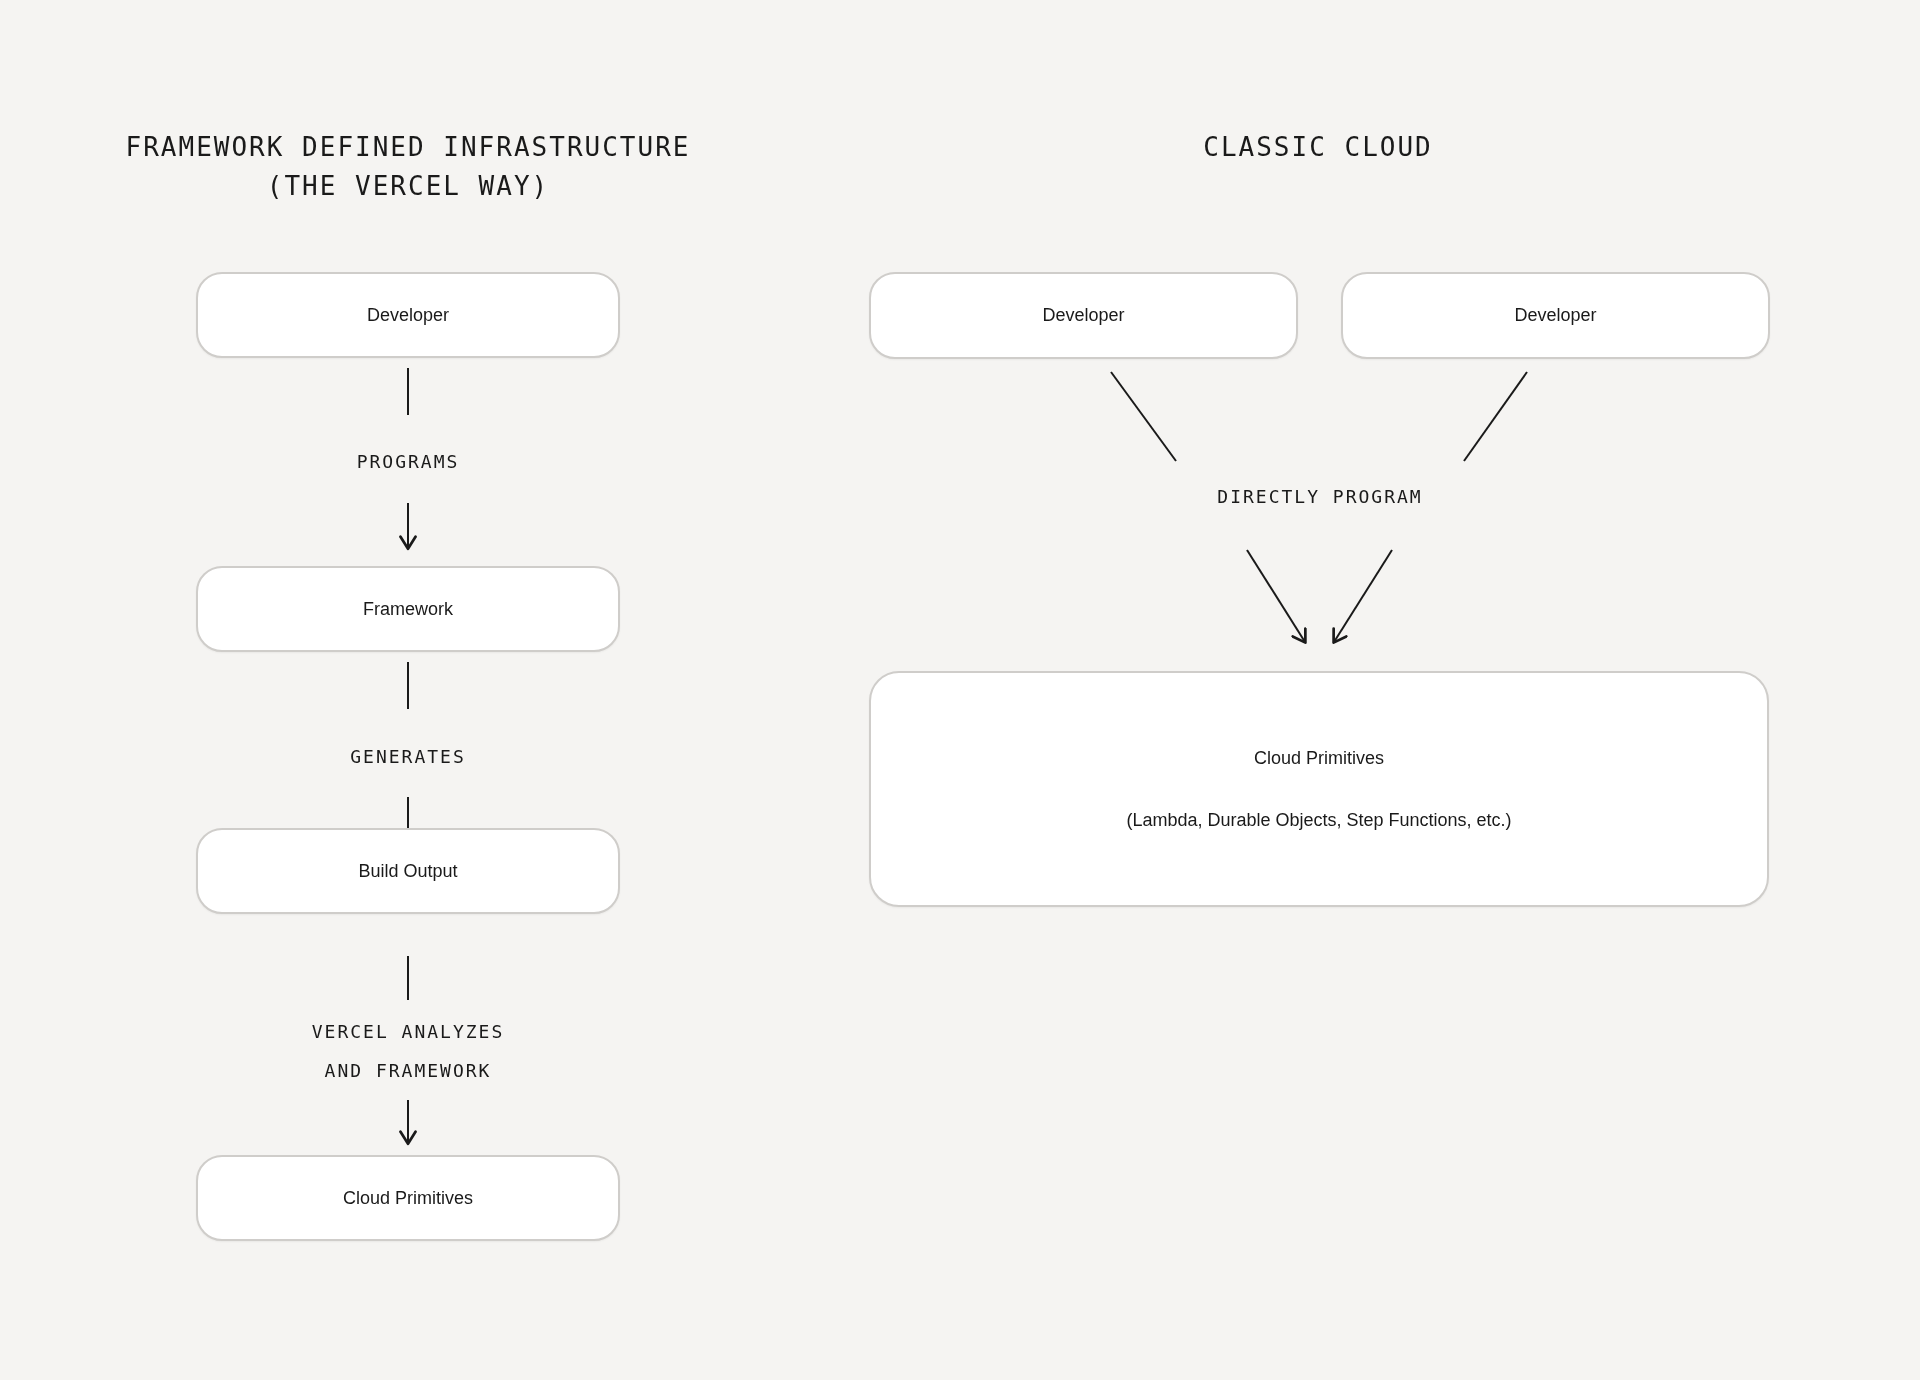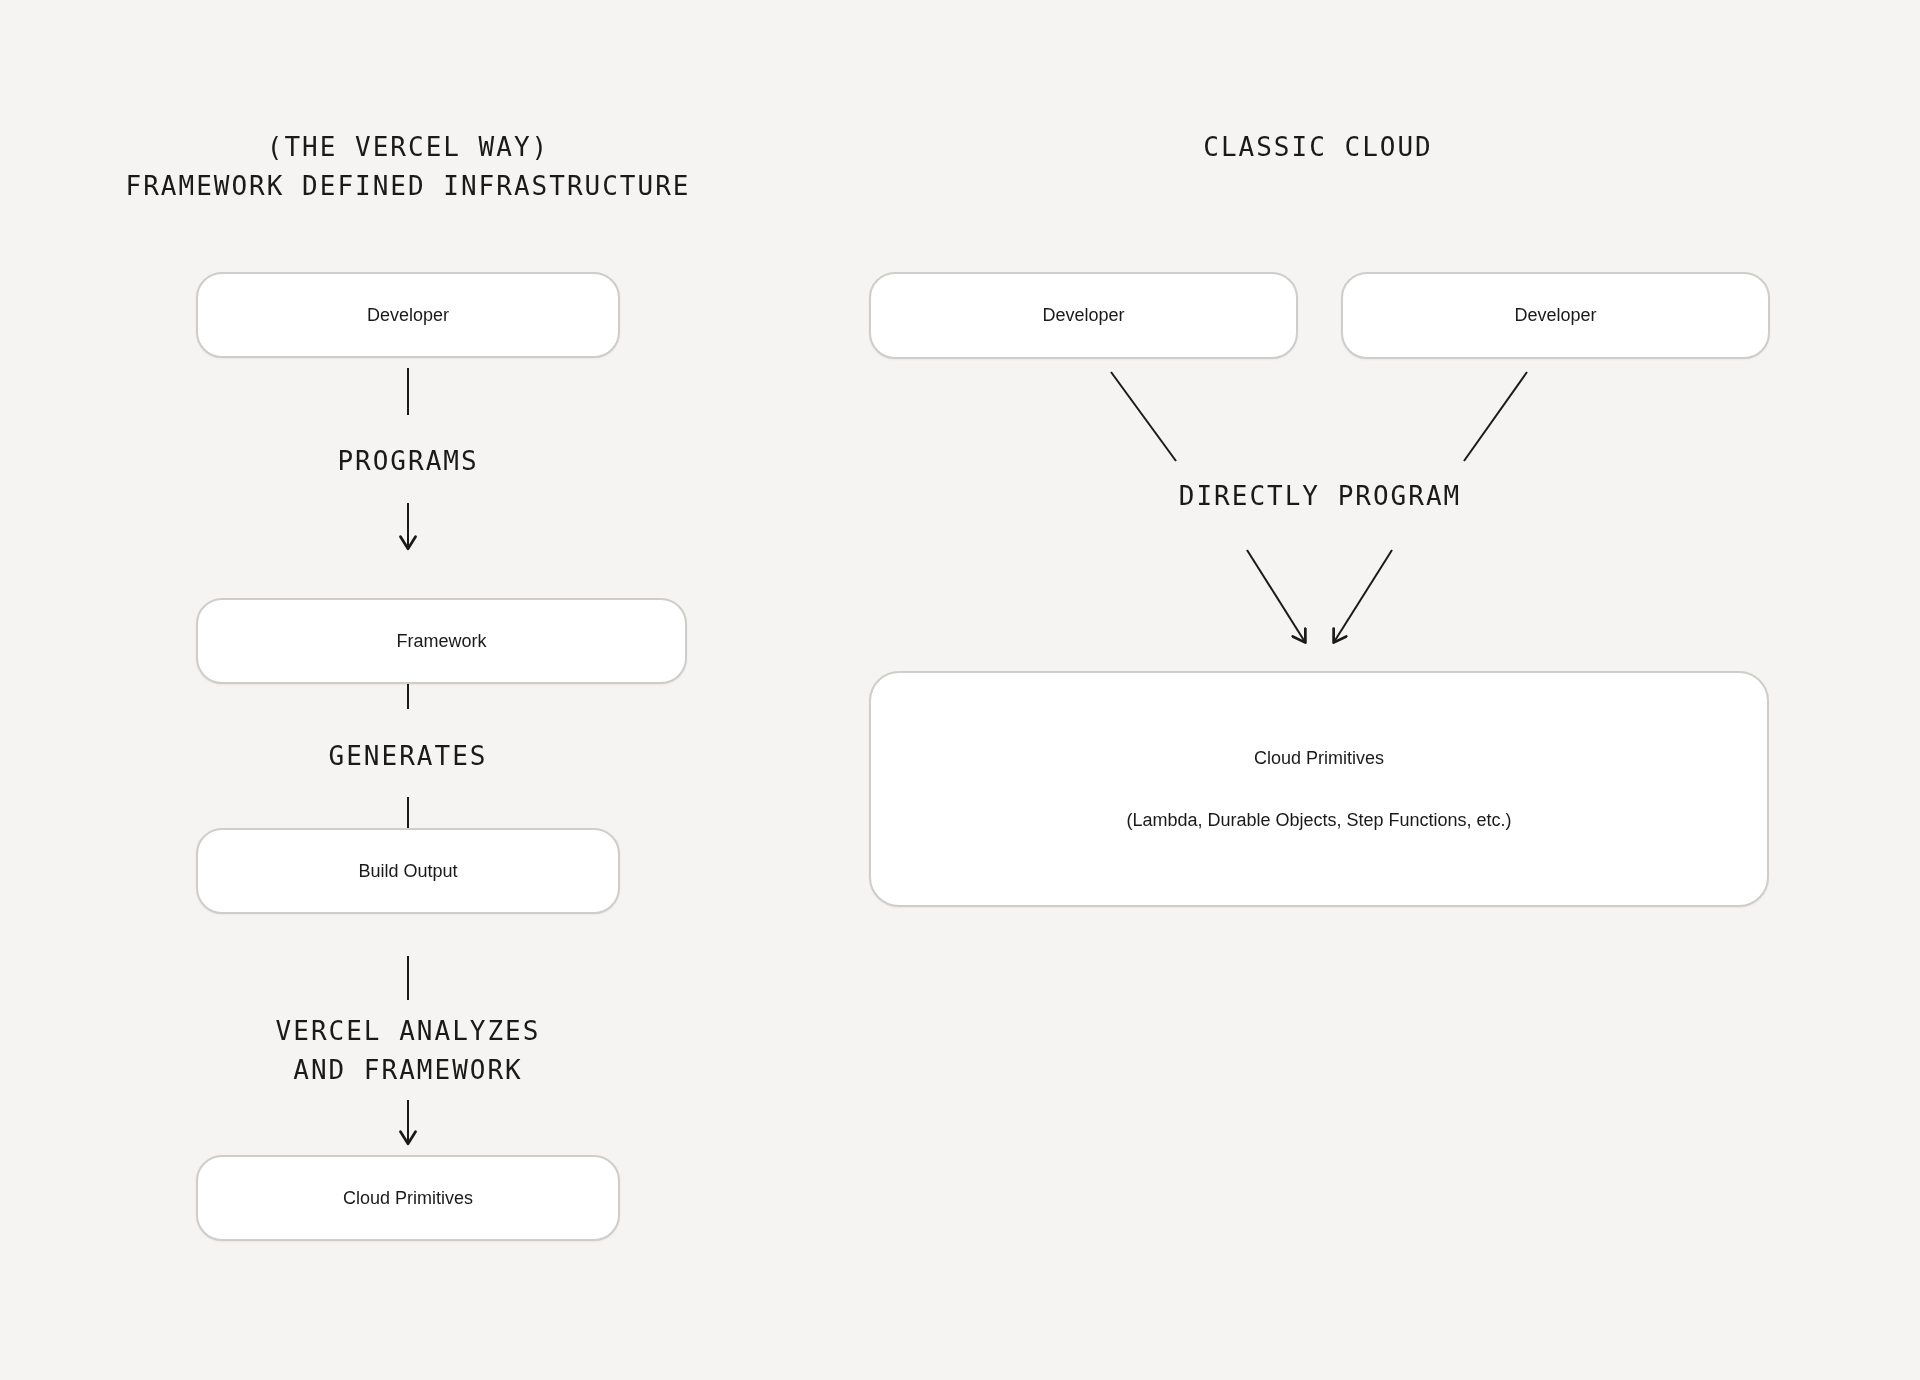--- a/index.html
+++ b/index.html
@@ -49,21 +49,21 @@
     line-height: 34px;
   }
   .big-node .node-subtitle {
     line-height: 34px;
     margin-top: 28px;
   }
   .edge-label {
     position: absolute;
     transform: translateX(-50%);
     text-align: center;
-    font-size: 26px;
+    font-size: 18px;
     line-height: 39px;
     white-space: nowrap;
   }
   svg.connectors {
     position: absolute;
     left: 0; top: 0;
     width: 1920px;
     height: 1380px;
     pointer-events: none;
   }
@@ -91,33 +91,33 @@
     <line x1="408" y1="956" x2="408" y2="1000"></line>
     <line x1="408" y1="1100" x2="408" y2="1143" marker-end="url(#arrowhead)"></line>
 
     <line x1="1111" y1="372" x2="1176" y2="461"></line>
     <line x1="1527" y1="372" x2="1464" y2="461"></line>
     <line x1="1247" y1="550" x2="1305" y2="642" marker-end="url(#arrowhead)"></line>
     <line x1="1392" y1="550" x2="1334" y2="642" marker-end="url(#arrowhead)"></line>
   </svg>
 
   <div class="panel-title mono" style="left:408px; top:128px;">
+    <div>FRAMEWORK DEFINED INFRASTRUCTURE</div>
     <div>(THE VERCEL WAY)</div>
-    <div>FRAMEWORK DEFINED INFRASTRUCTURE</div>
   </div>
 
   <div class="node" style="left:196px; top:272px; width:424px; height:86px;">
     <span>Developer</span>
   </div>
 
   <div class="edge-label mono" style="left:408px; top:442px;">
     <span>PROGRAMS</span>
   </div>
 
-  <div class="node" style="left:196px; top:566px; width:491px; height:86px;margin-top:32px;">
+  <div class="node" style="left:196px; top:566px; width:424px; height:86px;">
     <span>Framework</span>
   </div>
 
   <div class="edge-label mono" style="left:408px; top:737px;">
     <span>GENERATES</span>
   </div>
 
   <div class="node" style="left:196px; top:828px; width:424px; height:86px;">
     <span>Build Output</span>
   </div>

